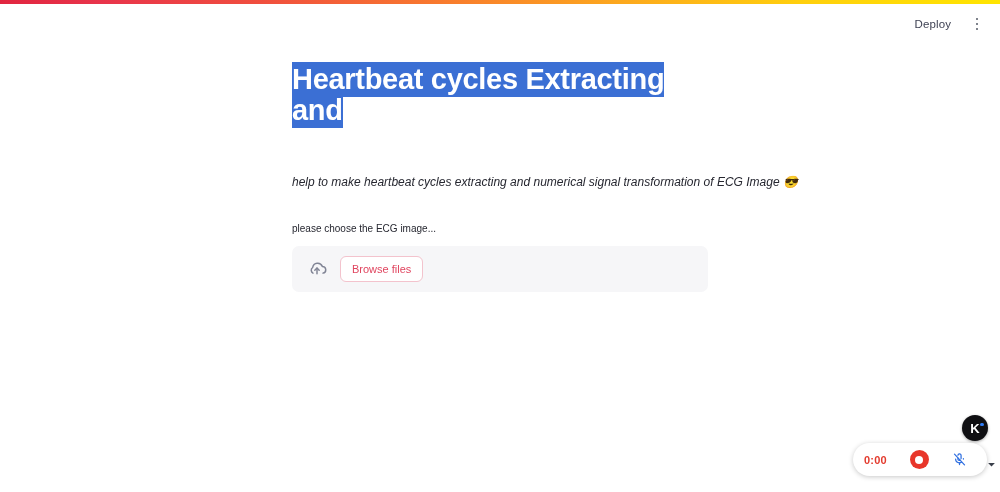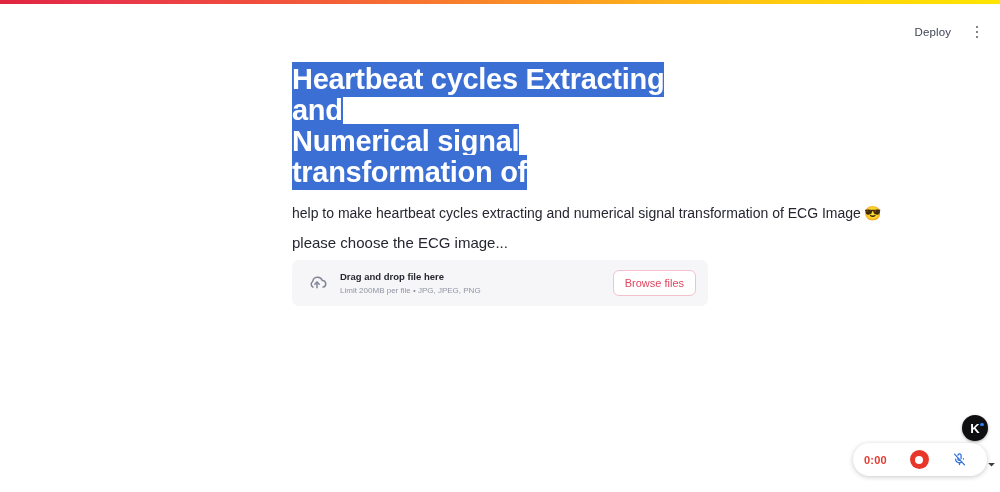--- a/index.html
+++ b/index.html
@@ -30,21 +30,21 @@
         #f87a2e 44%,
         #fca81e 62%,
         #ffcf0d 80%,
         #ffe500 100%);
     z-index: 50;
   }
 
   
   #app-header {
     position: absolute;
-    top: 12px; left: 0;
+    top: 4px; left: 0;
     width: 1000px;
     height: 40px;
     background: #ffffff;
     display: flex;
     align-items: center;
     justify-content: flex-end;
     padding-right: 10px;
     z-index: 20;
   }
 
@@ -97,32 +97,33 @@
   }
   #page-title .sel {
     background: #3b6fd4;
     color: #ffffff;
     padding: 1px 0 2px 0;
     box-decoration-break: clone;
     -webkit-box-decoration-break: clone;
   }
 
   #help-text {
-    font-size: 14px;
+    font-size: 12px;
     line-height: 15px;
     color: #262730;
     margin-top: 18px;
     white-space: nowrap;
+    font-style: italic;
   }
 
   #choose-label {
-    font-size: 15px;
+    font-size: 10px;
     line-height: 14px;
     color: #262730;
-    margin-top: 15px;
+    margin-top: 32px;
   }
 
   
   #file-uploader {
     margin-top: 10px;
     width: 416px;
     height: 46px;
     background: #f6f6f8;
     border-radius: 7px;
     display: flex;
@@ -282,38 +283,34 @@
     <span></span>
     <span></span>
     <span></span>
   </div>
 </div>
 
 <div id="main-content">
 
   <h1 id="page-title">
     <span class="sel">Heartbeat cycles Extracting and</span><br>
-    <span class="sel">Numerical signal transformation of</span><br>
+    <br>
   </h1>
 
   <p id="help-text">help to make heartbeat cycles extracting and numerical signal transformation of ECG Image 😎</p>
 
   <p id="choose-label">please choose the ECG image...</p>
 
   <div id="file-uploader">
     <div id="upload-cloud-icon">
       <svg width="22" height="22" viewBox="0 0 24 24" fill="none" stroke="currentColor" stroke-width="1.6" stroke-linecap="round" stroke-linejoin="round">
         <path d="M18.5 16.5a3.7 3.7 0 0 0-.7-7.34 5.5 5.5 0 0 0-10.53 1.2A3.6 3.6 0 0 0 7.6 16.5"></path>
         <path d="M12 11.2v6"></path>
         <path d="M9.6 13.4 12 11l2.4 2.4"></path>
       </svg>
-    </div>
-    <div id="uploader-instructions">
-      <div id="dropzone-title">Drag and drop file here</div>
-      <div id="dropzone-limits">Limit 200MB per file • JPG, JPEG, PNG</div>
     </div>
     <button id="browse-files-button">Browse files</button>
   </div>
 
 </div>
 
 <div id="recorder-badge">
   <span class="glyph">K<span class="dot"></span></span>
 </div>
 

